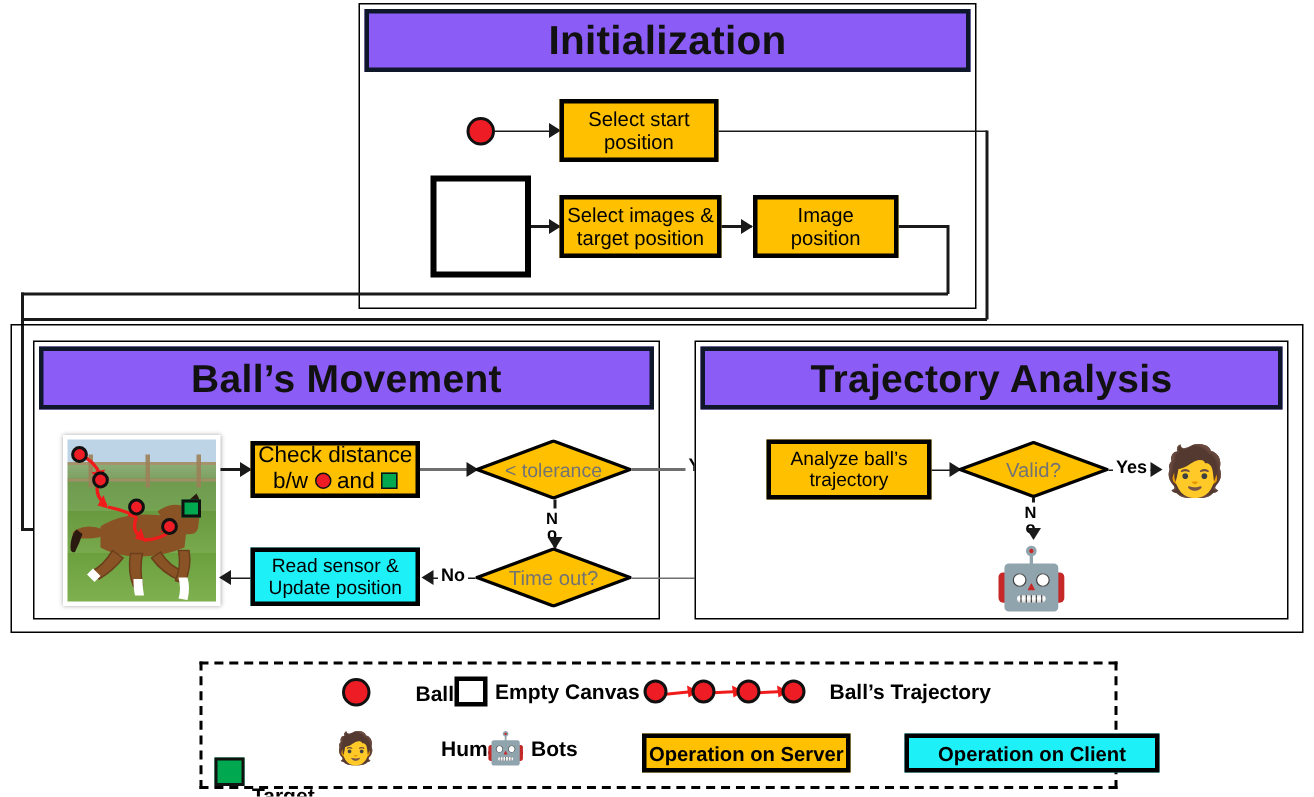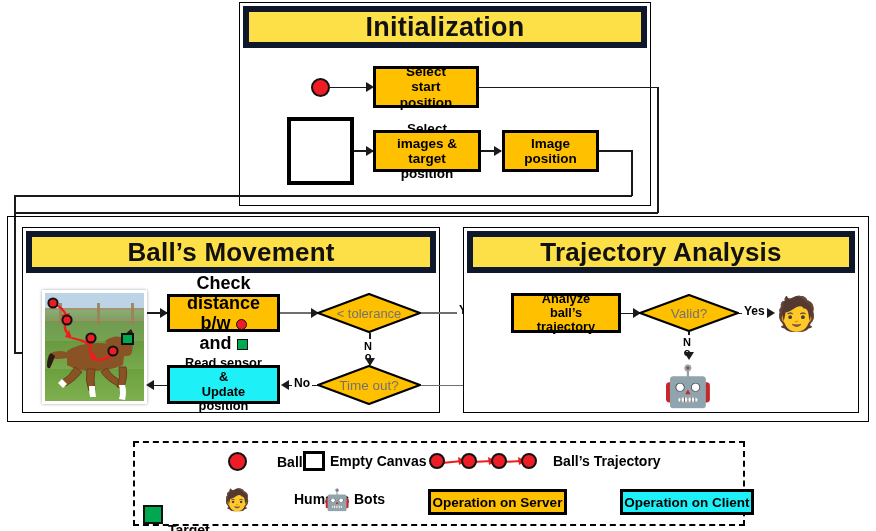--- a/index.html
+++ b/index.html
@@ -2,29 +2,29 @@
 <html><head>
 <meta charset="utf-8">
 <style>
   html,body{margin:0;padding:0;background:#ffffff;}
   body{width:876px;height:531px;position:relative;overflow:hidden;
        font-family:"Liberation Sans",sans-serif;}
   .stage{position:absolute;left:0;top:0;width:876px;height:531px;}
 
   
   .panel{position:absolute;box-sizing:border-box;border:1.5px solid #000;background:#fff;}
-  .panel-title{position:absolute;box-sizing:border-box;background:#fde047;
-      border:6px solid #0f172a;display:flex;align-items:center;justify-content:center;
+  .panel-title{position:absolute;box-sizing:border-box;background:#8b5cf6;
+      border:3px solid #0f172a;display:flex;align-items:center;justify-content:center;
       font-weight:bold;color:#111;letter-spacing:.2px;}
   .outer-wrap{position:absolute;box-sizing:border-box;border:1.5px solid #000;background:transparent;}
 
   
   .node{position:absolute;box-sizing:border-box;border:3px solid #000;
         display:flex;align-items:center;justify-content:center;text-align:center;
-        font-weight:bold;color:#000;line-height:1.12;padding:1px 14px;}
+        font-weight:normal;color:#000;line-height:1.12;padding:1px 0;}
   .srv{background:#ffc000;}
   .cli{background:#1ef0f8;}
   .canvas-node{background:#fff;border:4px solid #000;}
 
   
   .diamond{position:absolute;}
   .diamond svg{position:absolute;left:0;top:0;}
   .diamond .dlabel{position:absolute;left:0;top:0;width:100%;height:100%;
      display:flex;align-items:center;justify-content:center;font-weight:normal;color:#737373;}
 
@@ -178,21 +178,21 @@
           <circle cx="68" cy="58" r="4.6"></circle>
         </g>
       </svg>
       <div class="tgt" style="left:76px;top:40px;width:13px;height:12px;"></div>
     </div>
   </div>
 
   <div class="ln lnh" style="left:147px;top:312px;width:20px;"></div>
   <div class="arrow ar-r" style="left:160px;top:307.5px;"></div>
 
-  <div class="node srv" style="left:167px;top:294px;width:113px;height:38px;font-size:18px;">
+  <div class="node srv" style="left:167px;top:294px;width:113px;height:38px;font-size:15px;">
     <span>
       <span>Check distance</span><br>
       <span>b/w</span>
       <span style="display:inline-block;width:11px;height:11px;border-radius:50%;
                    background:#ee1c25;border:1.6px solid #111;box-sizing:border-box;
                    vertical-align:-1px;"></span>
       <span>and</span>
       <span style="display:inline-block;width:11px;height:11px;background:#00a94f;
                    border:1.6px solid #111;box-sizing:border-box;vertical-align:-1px;"></span>
     </span>
@@ -318,15 +318,15 @@
     <span class="lg-text" style="font-size:14px;padding-left:40px;">Humans</span>
   </div>
 
   <div class="lg-item" style="left:325px;top:487px;">
     <span class="emoji" style="position:relative;width:24px;height:24px;font-size:21px;">🤖</span>
     <span class="lg-text" style="font-size:14px;">Bots</span>
   </div>
 
   <div class="lg-box srv" style="position:absolute;left:428px;top:489px;width:139px;height:26px;font-size:13.5px;">Operation on Server</div>
 
-  <div class="lg-box cli" style="position:absolute;left:603px;top:489px;width:134px;height:26px;font-size:13.5px;margin-left:17px;">Operation on Client</div>
+  <div class="lg-box cli" style="position:absolute;left:603px;top:489px;width:170px;height:26px;font-size:13.5px;">Operation on Client</div>
 
 </div>
 
 </body></html>

